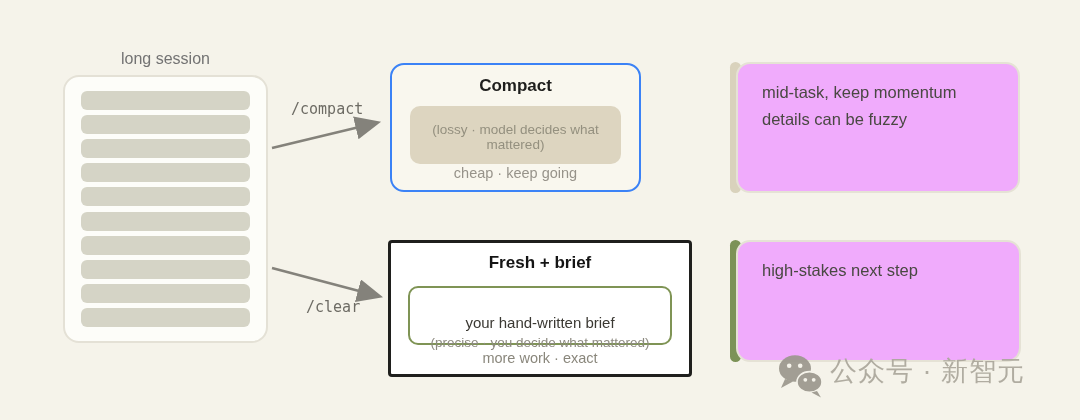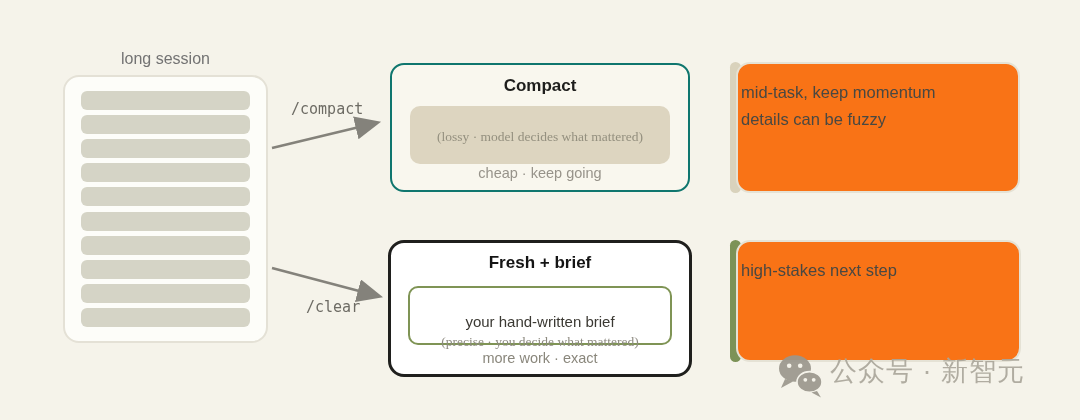--- a/index.html
+++ b/index.html
@@ -51,24 +51,24 @@
     font-size: 15px;
     color: #6d6b64;
   }
   .cmd-compact { left: 291px; top: 100px; }
   .cmd-clear   { left: 306px; top: 298px; }
 
   
   .compact-box {
     position: absolute;
     left: 390px; top: 63px;
-    width: 300px; height: 129px;
+    width: 251px; height: 129px;
     box-sizing: border-box;
     background: #f9f7ee;
-    border: 2px solid #0f766e;
+    border: 2px solid #3b82f6;
     border-radius: 14px;
     text-align: center;
   }
   .box-title {
     margin-top: 11px;
     font-size: 17px;
     font-weight: bold;
     color: #1e1e1c;
   }
   .tan-inner {
@@ -76,37 +76,37 @@
     left: 18px; right: 18px;
     top: 41px; height: 58px;
     background: #ddd5c0;
     border-radius: 10px;
     display: flex;
     flex-direction: column;
     justify-content: center;
     align-items: center;
   }
   .inner-line1 { font-size: 15px; color: #57524a; }
-  .inner-line2 { font-size: 13.5px; color: #94907f; margin-top: 4px; font-family: Liberation Serif, serif; }
+  .inner-line2 { font-size: 13.5px; color: #94907f; margin-top: 4px; }
   .box-footer {
     position: absolute;
     bottom: 9px; left: 0; width: 100%;
     font-size: 14.5px;
     color: #97938a;
   }
 
   
   .fresh-box {
     position: absolute;
     left: 388px; top: 240px;
     width: 304px; height: 137px;
     box-sizing: border-box;
     background: #ffffff;
     border: 3px solid #1f1f1d;
-    border-radius: 16px;
+    border-radius: 4px;
     text-align: center;
   }
   .fresh-box .box-title { margin-top: 10px; color: #141414; }
   .green-inner {
     position: absolute;
     left: 17px; right: 17px;
     top: 43px; height: 59px;
     box-sizing: border-box;
     background: #ffffff;
     border: 2px solid #7f9455;
@@ -127,24 +127,24 @@
   .note-accent {
     position: absolute;
     left: 0; top: 0;
     width: 11px; height: 100%;
     border-radius: 6px;
   }
   .note-body {
     position: absolute;
     left: 6px; right: 0; top: 0; height: 100%;
     box-sizing: border-box;
-    background: #f97316;
+    background: #f0abfc;
     border: 2px solid #e5e2d5;
     border-radius: 14px;
-    padding: 15px 10px 0 3px;
+    padding: 15px 10px 0 24px;
   }
   .note-line {
     font-size: 16.5px;
     line-height: 27px;
     color: #494842;
   }
 
   
   .watermark {
     position: absolute;

